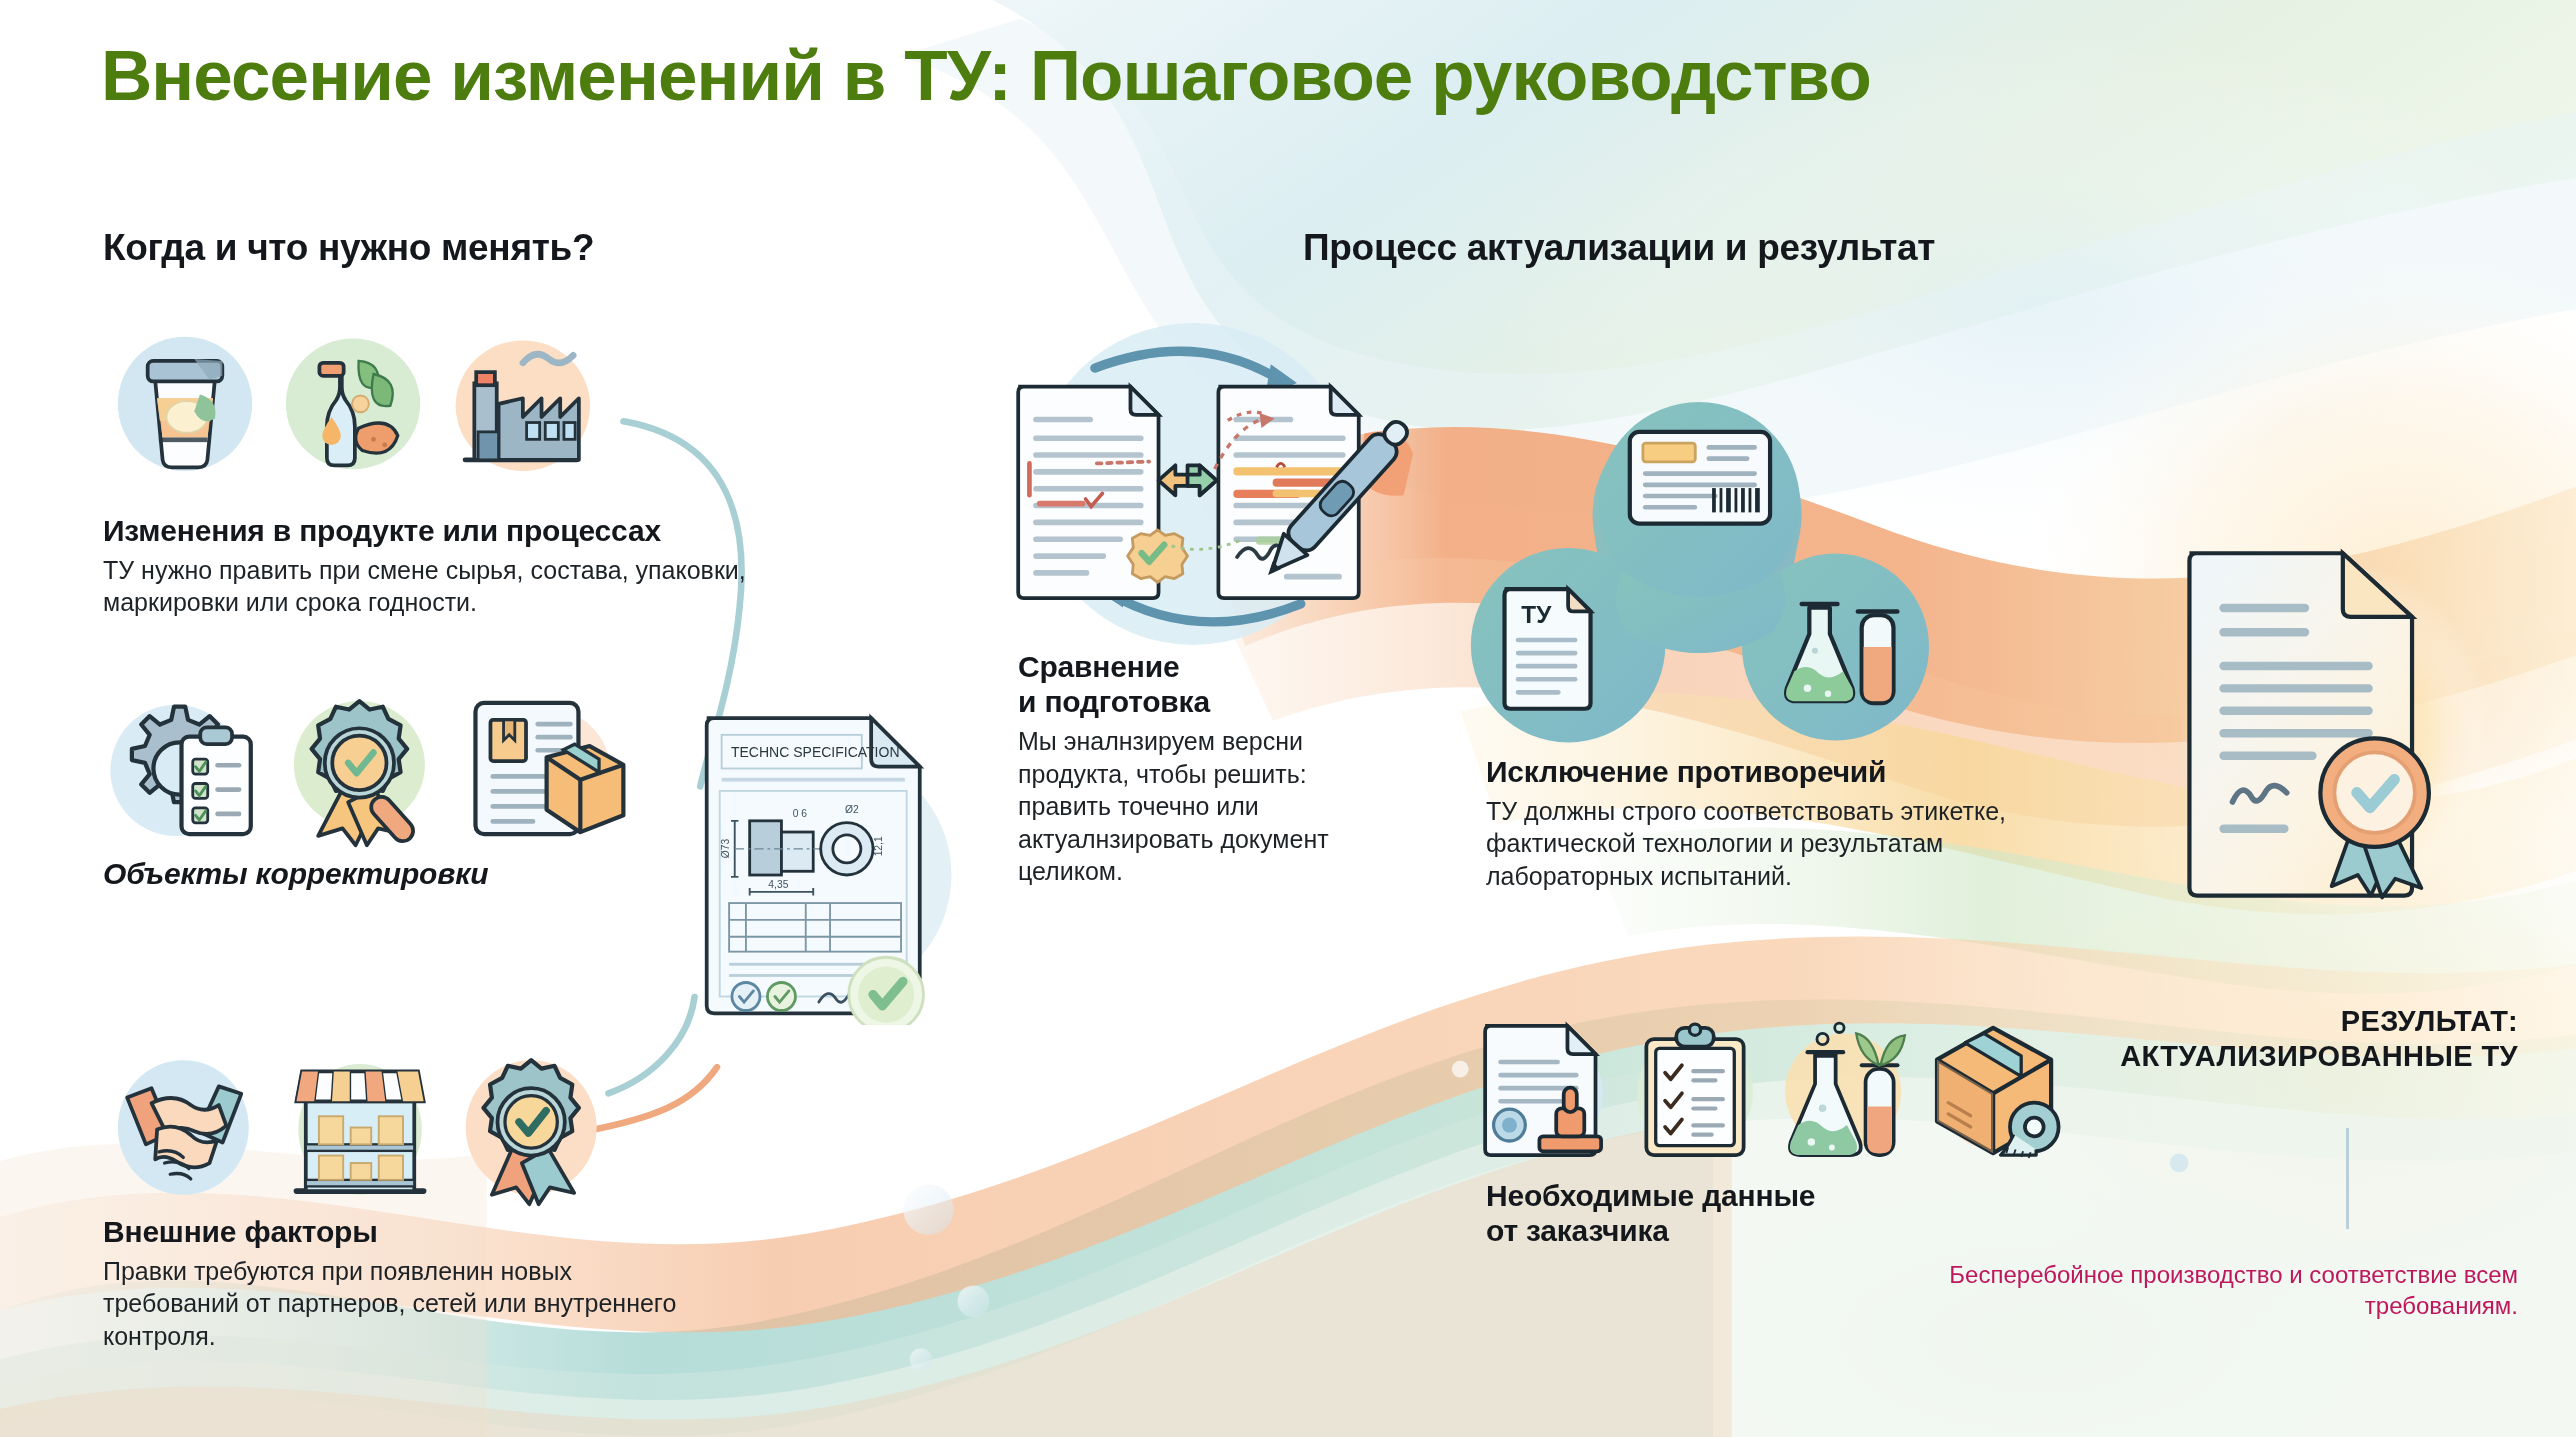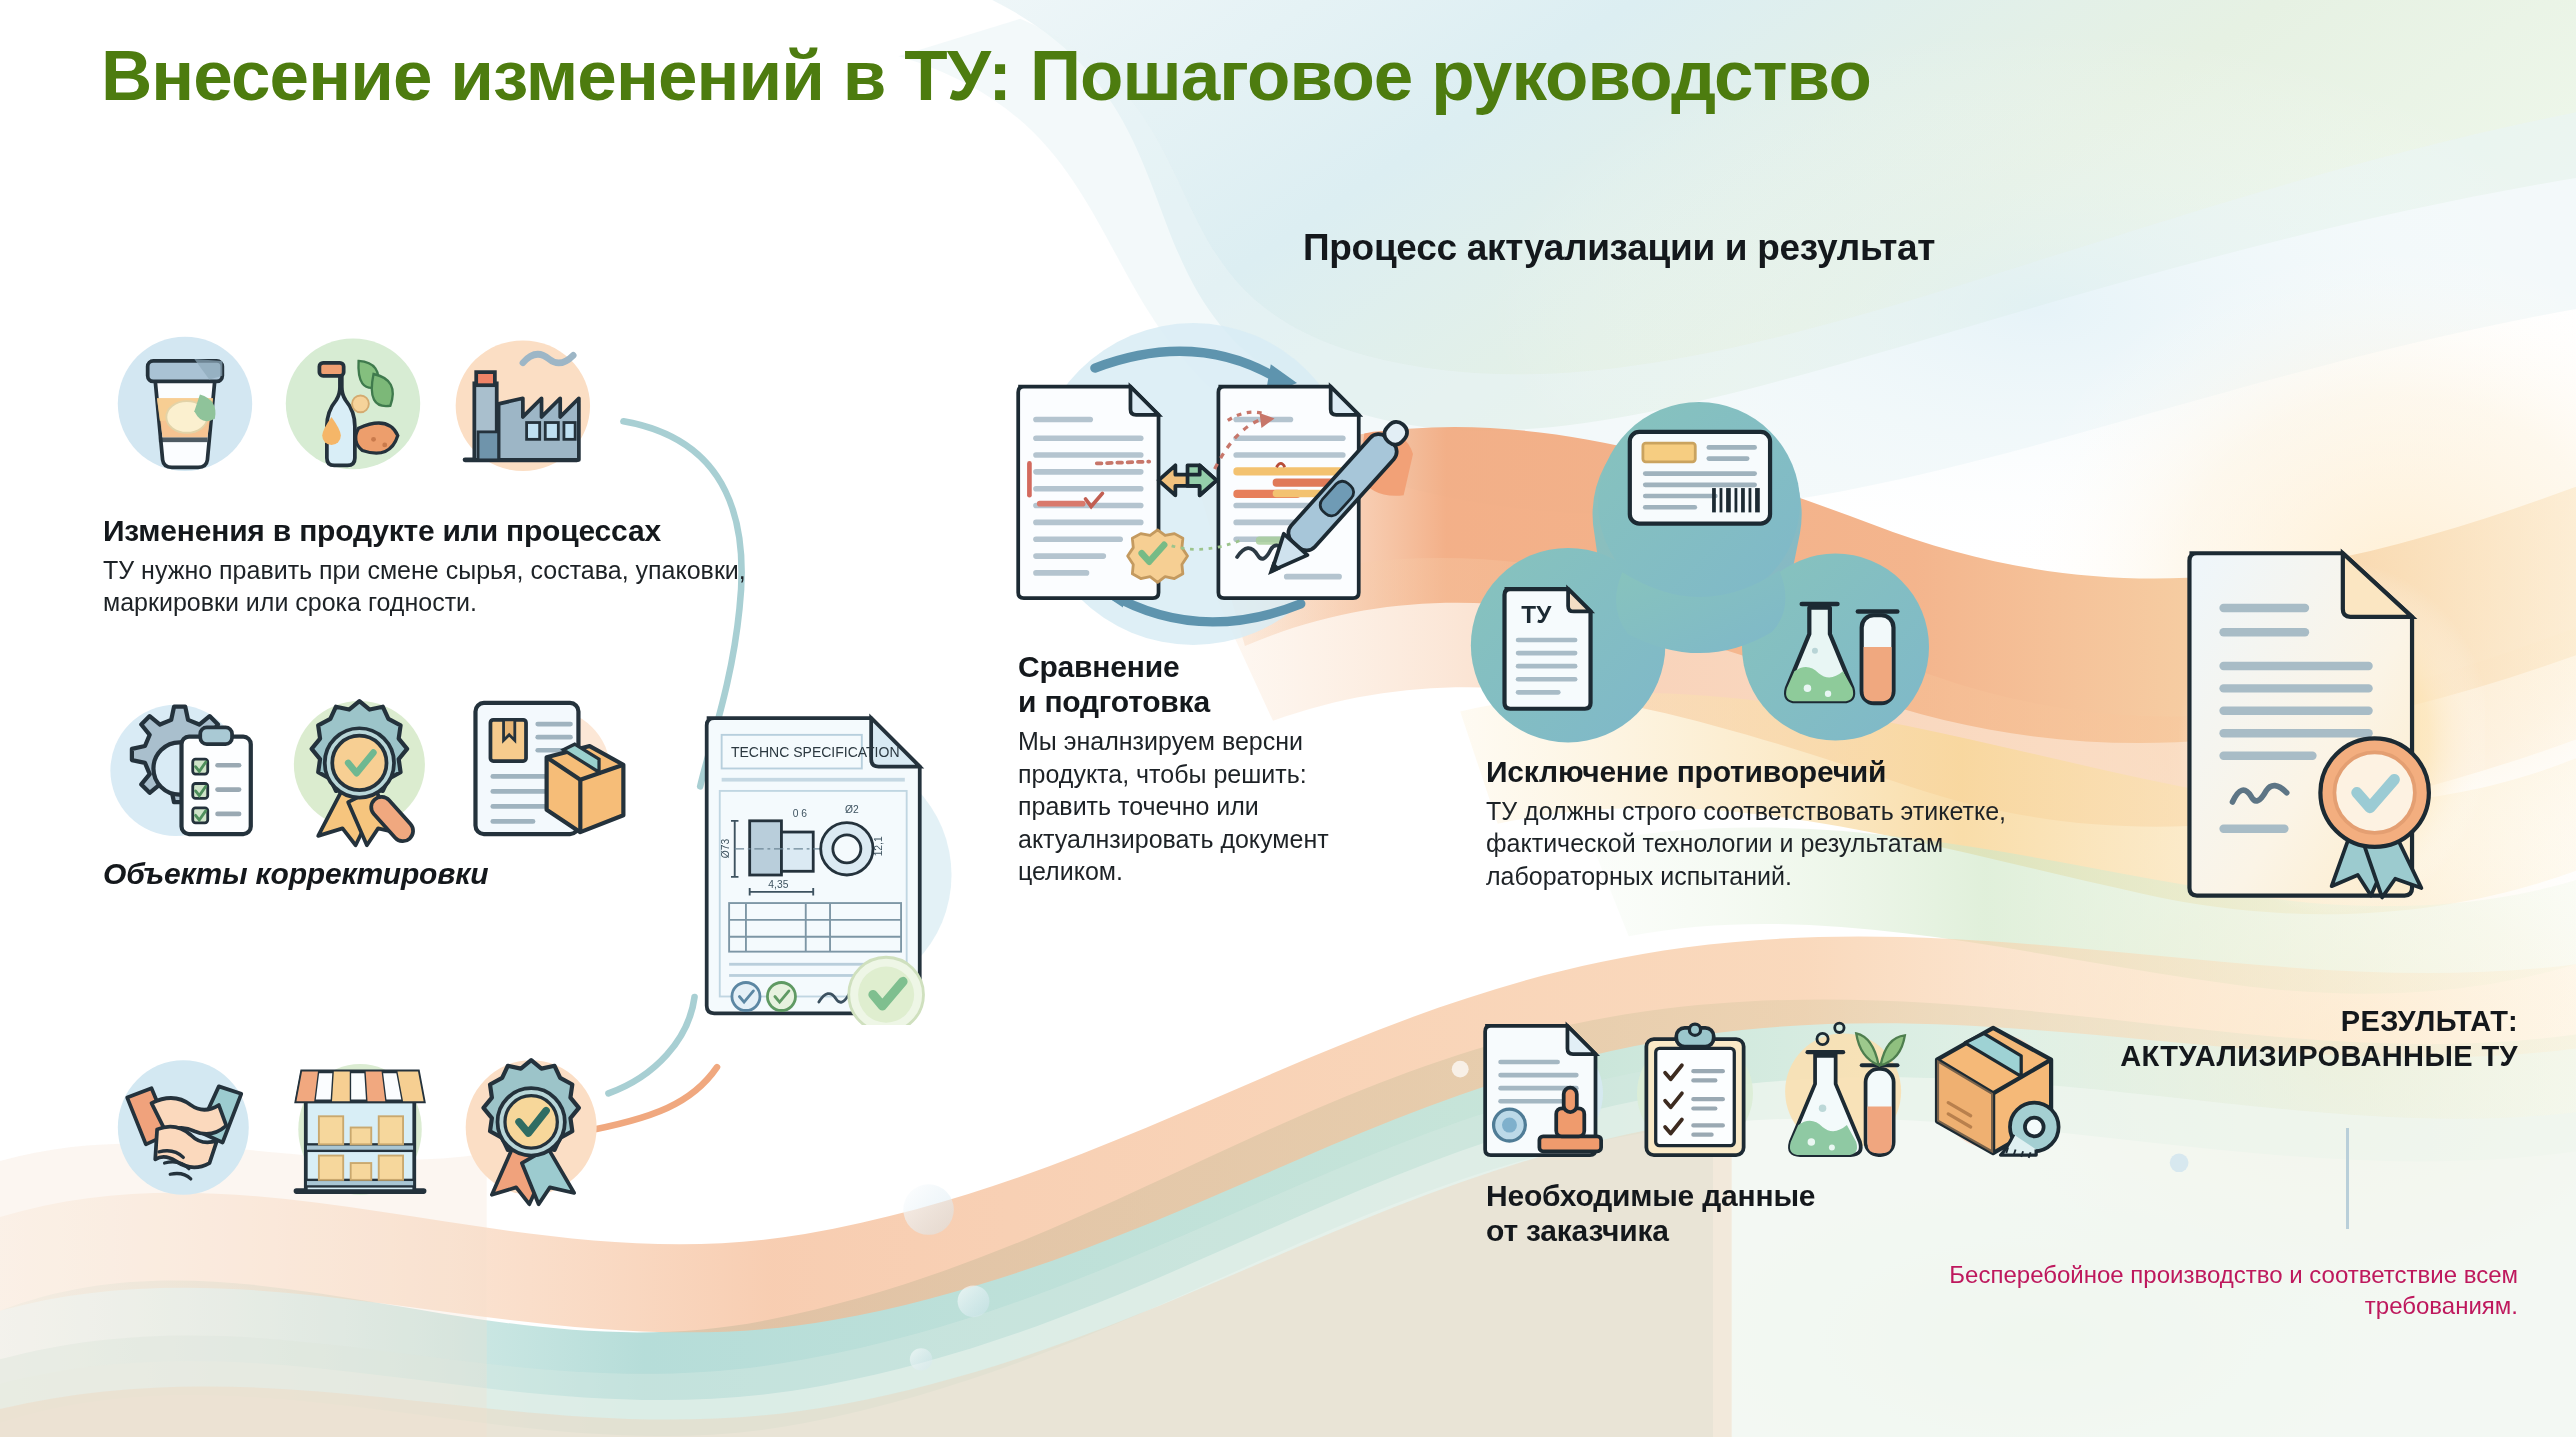--- a/index.html
+++ b/index.html
@@ -165,20 +165,21 @@
 
     <path d="M666,450 C780,470 800,560 790,650 C782,730 760,790 748,840" fill="none" stroke="#a8cfd3" stroke-width="7" stroke-linecap="round"></path>
 
     <path d="M742,1065 C736,1110 700,1150 650,1168" fill="none" stroke="#a8cfd3" stroke-width="7" stroke-linecap="round"></path>
 
     <path d="M617,1210 C700,1195 740,1178 766,1140" fill="none" stroke="#f0a87f" stroke-width="7" stroke-linecap="round"></path>
   </svg>
 
   <div class="main-title">Внесение изменений в ТУ: Пошаговое руководство</div>
 
+  <div class="col-head" style="left:103px;top:227px;">Когда и что нужно менять?</div>
   <div class="col-head" style="left:1303px;top:227px;">Процесс актуализации и результат</div>
 
   <div class="icon-row" id="row1">
 
     <div class="ic" style="width:168px;height:168px;">
       <svg width="168" height="168" viewBox="0 0 180 180">
         <ellipse cx="90" cy="92" rx="72" ry="72" fill="#d3e7f2"></ellipse>
         <path d="M58,66 L122,66 L114,152 Q113,160 104,160 L76,160 Q67,160 66,152 Z" fill="#fbfdff" stroke="#24323c" stroke-width="4"></path>
         <path d="M60,86 L120,86 L114,128 L66,128 Z" fill="#f5b87e" opacity=".85"></path>
         <path d="M60,86 L120,86 L117,110 L63,110 Z" fill="#f7cf93" opacity=".9"></path>
@@ -336,20 +337,24 @@
         <path d="M70,108 L48,158 L74,150 L88,168 L108,124 Z" fill="#f0a27c" stroke="#24323c" stroke-width="4" stroke-linejoin="round"></path>
         <path d="M108,108 L136,156 L110,150 L98,168 L80,124 Z" fill="#9ccbcf" stroke="#24323c" stroke-width="4" stroke-linejoin="round"></path>
         <path d="M90,14 l11,9 14,-3 6,13 13,7 -2,14 9,11 -9,11 2,14 -13,7 -6,13 -14,-3 -11,9 -11,-9 -14,3 -6,-13 -13,-7 2,-14 -9,-11 9,-11 -2,-14 13,-7 6,-13 14,3z" fill="#9cc4c9" stroke="#24323c" stroke-width="4.5" stroke-linejoin="round"></path>
         <circle cx="90" cy="80" r="36" fill="#b9d7d9" stroke="#24323c" stroke-width="4"></circle>
         <circle cx="90" cy="80" r="28" fill="#f7d79a" stroke="#24323c" stroke-width="3.5"></circle>
         <path d="M77,80 l10,12 19,-24" fill="none" stroke="#2f6d63" stroke-width="8" stroke-linecap="round" stroke-linejoin="round"></path>
       </svg>
     </div>
   </div>
 
+  <div class="block" id="blk-external">
+    <div class="blk-title">Внешние факторы</div>
+    <div class="blk-body">Правки требуются при появленин новых требований от партнеров, сетей или внутреннего контроля.</div>
+  </div>
 
   <div class="illus" id="ill-spec">
     <svg width="271" height="328" viewBox="0 0 290 350">
       <circle cx="150" cy="190" r="132" fill="#dceef4" opacity=".8"></circle>
       <path d="M20,22 L196,22 L248,74 L248,330 Q248,338 240,338 L28,338 Q20,338 20,330 L20,30 Q20,22 28,22 Z" fill="#f4fafd" stroke="#24323c" stroke-width="4"></path>
       <path d="M196,22 L196,66 Q196,74 204,74 L248,74 Z" fill="#d9eaf3" stroke="#24323c" stroke-width="4"></path>
       <rect x="36" y="40" width="150" height="36" fill="none" stroke="#b7cfdd" stroke-width="2"></rect>
       <text x="46" y="64" font-family="Liberation Sans, sans-serif" font-size="15" fill="#2b3840">TECHNC SPECIFICATION</text>
       <rect x="36" y="86" width="196" height="4" fill="#c5d8e3"></rect>
       <rect x="34" y="100" width="200" height="220" fill="none" stroke="#c0d6e2" stroke-width="2"></rect>

